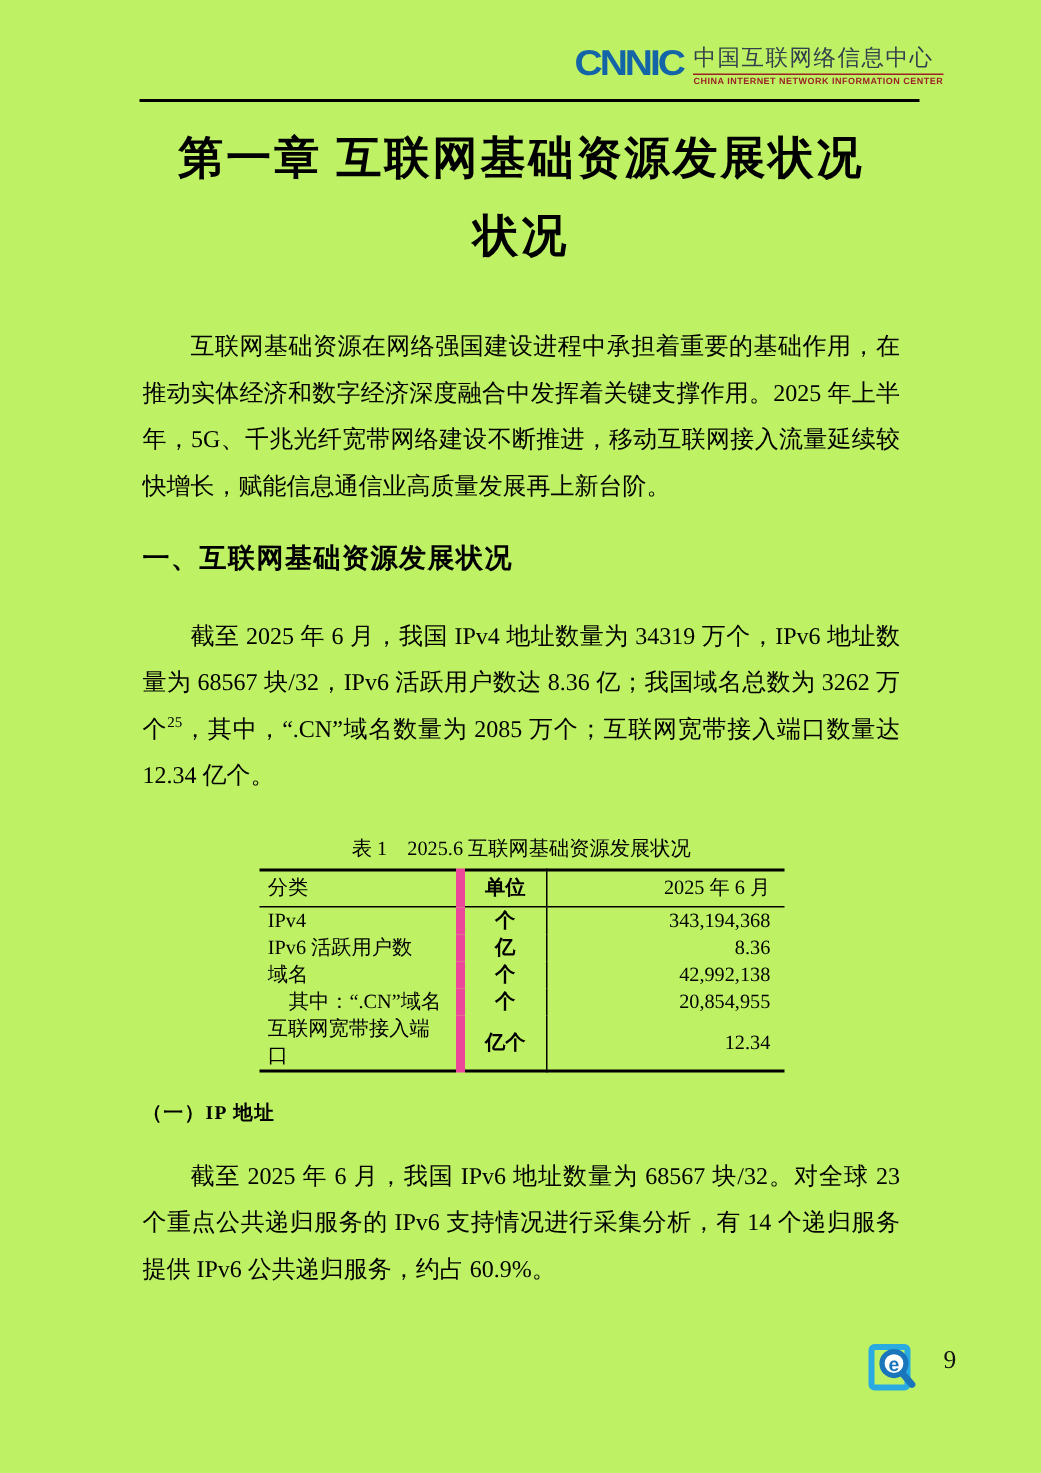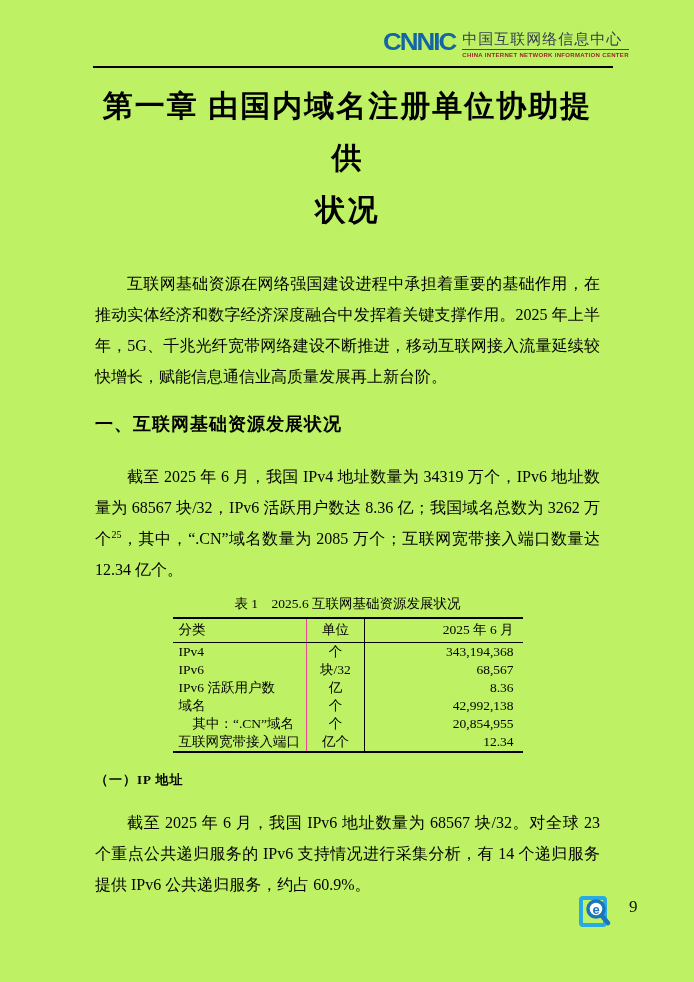--- a/index.html
+++ b/index.html
@@ -67,40 +67,40 @@
   .para-2 { margin-top:24px; }
   .subsection-heading {
     margin-top:16px;
     font-weight:bold; font-size:13px; line-height:22px;
     letter-spacing:1px;
   }
   .para-3 { margin-top:16px; }
 
   
   .table-caption {
-    margin-top:10px;
+    margin-top:24px;
     font-size:13.5px; text-align:center;
     white-space:pre;
   }
   table.res-table {
     margin:4px auto 0 auto;
     width:350px;
     border-collapse:collapse;
     font-size:13.5px;
     border-top:2px solid #000;
     border-bottom:2px solid #000;
   }
   .res-table th {
     font-weight:normal; text-align:center;
     border-bottom:1.5px solid #000;
     height:24px; padding:1px 4px;
   }
   .res-table td { height:18px; padding:0 4px; }
   .res-table .col-cat   { width:134px; text-align:left; padding-left:6px; }
-  .res-table .col-unit  { width:58px;  text-align:center; border-left:1px solid #ec4899; border-right:1px solid #000; }
+  .res-table .col-unit  { width:58px;  text-align:center; border-left:6px solid #ec4899; border-right:1px solid #000;font-weight:bold; }
   .res-table .col-val   { width:158px; text-align:right; padding-right:9px; }
   .res-table tr.indent .col-cat { padding-left:20px; }
 
   
   .footnote {
     position:absolute; top:853px; left:95px; width:512px;
     font-size:11.5px; line-height:19px; text-align:justify;
   }
   .footnote-rule { width:180px; height:2px; background:#000; margin-bottom:7px; }
   .footnote sup { font-size:8px; margin-right:3px; }
@@ -127,21 +127,21 @@
     <span class="org-names">
       <span class="org-cn">中国互联网络信息中心</span>
       <span class="org-en">CHINA INTERNET NETWORK INFORMATION CENTER</span>
     </span>
   </div>
   <div class="header-rule"></div>
 
   <div class="content">
 
     <div class="chapter-title">
-      <div>第一章 由国内域名注册单位协助提供</div>
+      <div>第一章 互联网基础资源发展状况</div>
       <div>状况</div>
     </div>
 
     <p class="para">互联网基础资源在网络强国建设进程中承担着重要的基础作用，在推动实体经济和数字经济深度融合中发挥着关键支撑作用。2025 年上半年，5G、千兆光纤宽带网络建设不断推进，移动互联网接入流量延续较快增长，赋能信息通信业高质量发展再上新台阶。</p>
 
     <div class="section-heading">一、互联网基础资源发展状况</div>
 
     <p class="para para-2"><span>截至 2025 年 6 月，我国 IPv4 地址数量为 34319 万个，IPv6 地址数量为 68567 块/32，IPv6 活跃用户数达 8.36 亿；我国域名总数为 3262 万个</span><sup>25</sup><span>，其中，“.CN”域名数量为 2085 万个；互联网宽带接入端口数量达 12.34 亿个。</span></p>
 
     <div class="table-caption">表 1　2025.6 互联网基础资源发展状况</div>
@@ -152,25 +152,20 @@
           <th class="col-cat">分类</th>
           <th class="col-unit">单位</th>
           <th class="col-val">2025 年 6 月</th>
         </tr>
       </thead>
       <tbody>
         <tr>
           <td class="col-cat">IPv4</td>
           <td class="col-unit">个</td>
           <td class="col-val">343,194,368</td>
-        </tr>
-        <tr>
-          <td class="col-cat">IPv6</td>
-          <td class="col-unit">块/32</td>
-          <td class="col-val">68,567</td>
         </tr>
         <tr>
           <td class="col-cat">IPv6 活跃用户数</td>
           <td class="col-unit">亿</td>
           <td class="col-val">8.36</td>
         </tr>
         <tr>
           <td class="col-cat">域名</td>
           <td class="col-unit">个</td>
           <td class="col-val">42,992,138</td>

